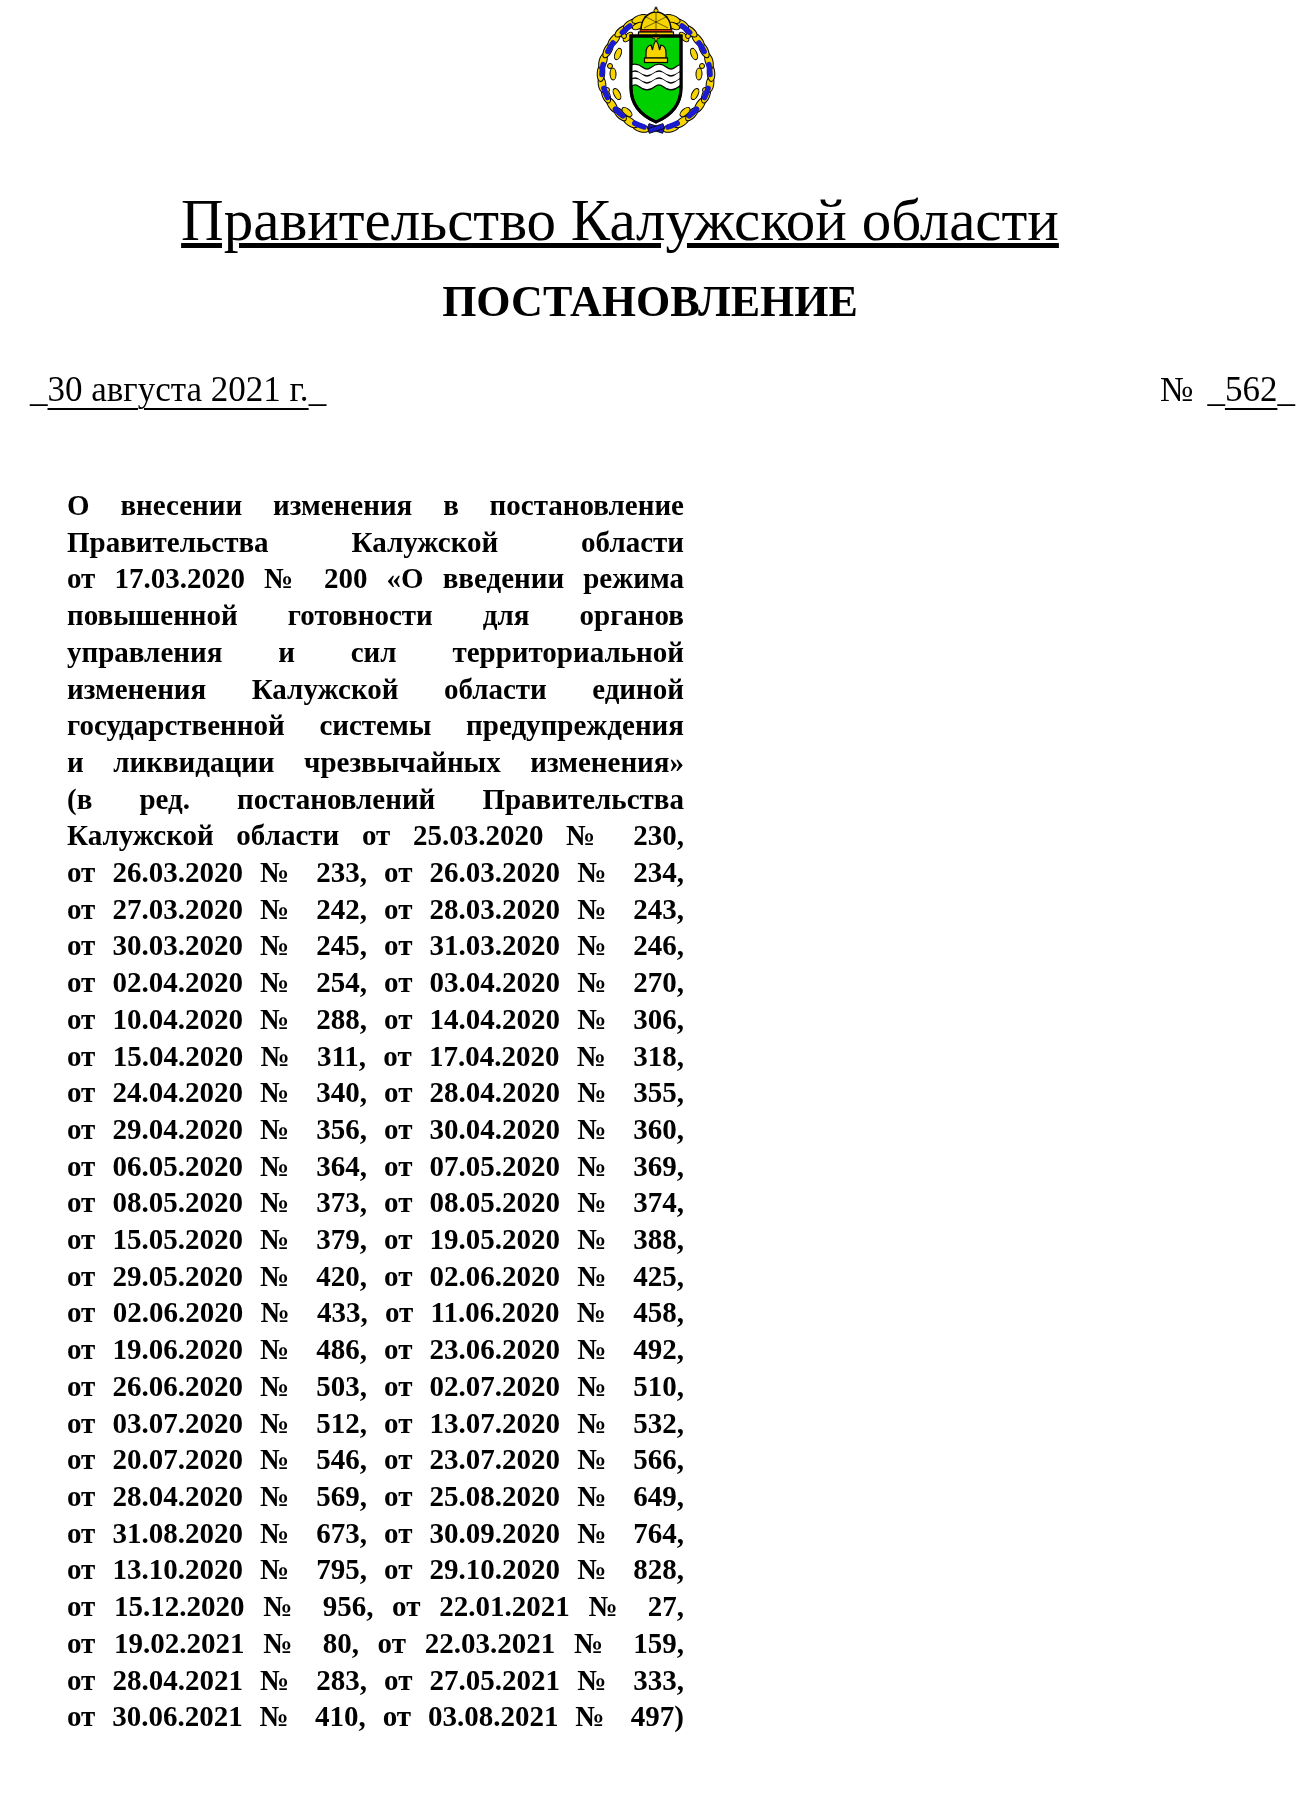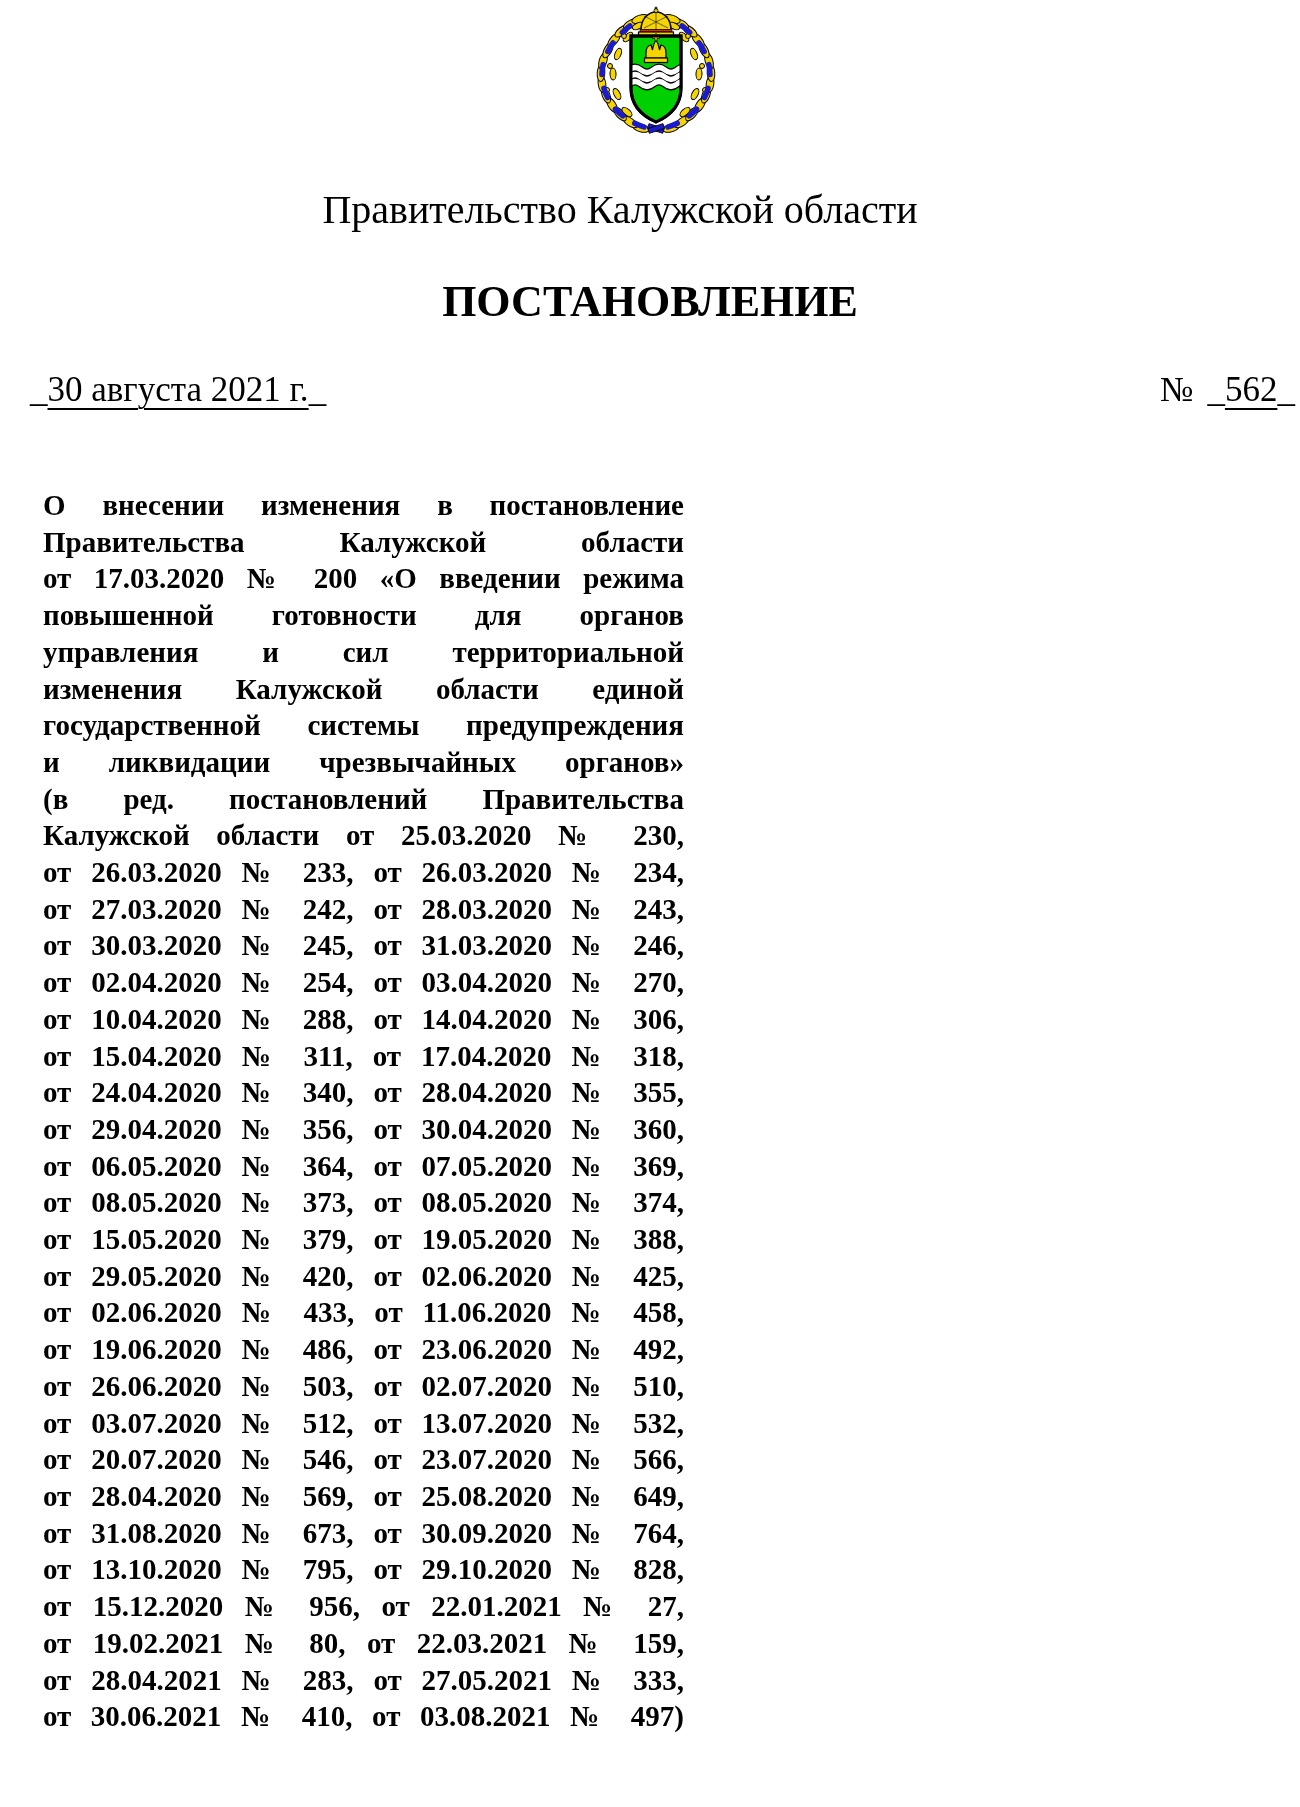--- a/index.html
+++ b/index.html
@@ -8,21 +8,21 @@
     width:1300px;height:1807px;
     margin:0 auto;
     background:#ffffff;
     color:#000;
     font-family:"Liberation Serif","DejaVu Serif",serif;
     overflow:hidden;
   }
   .emblem{position:absolute;left:580px;top:6px;width:152px;height:132px;}
   .org-name{
     position:absolute;left:0;top:186px;width:1240px;
-    text-align:center;font-size:40px;font-weight:400;white-space:nowrap;
+    text-align:center;font-size:59px;font-weight:400;white-space:nowrap;text-decoration:underline;
   }
   .doc-type{
     position:absolute;left:0;top:276px;width:1300px;
     text-align:center;font-size:44px;font-weight:700;white-space:nowrap;
   }
   .meta{position:absolute;left:0;top:370px;width:1300px;height:50px;font-size:35px;}
   .date-field{position:absolute;left:30px;top:0;white-space:nowrap;}
   .number-field{position:absolute;left:1160px;top:0;white-space:nowrap;}
   .u{
     text-decoration:underline;
@@ -31,20 +31,21 @@
     text-align:right;
   }
   .number-field .label{margin-right:14px;}
   .body-par{
     position:absolute;left:43px;top:487px;width:641px;
     font-size:29px;font-weight:700;line-height:36.7px;
   }
   .body-par .line{
     text-align:justify;
     text-align-last:justify;
+    margin-left:24px;
   }
 </style>
 </head>
 <body>
 
 <div class="page">
 
   <svg class="emblem" viewBox="0 0 152 132" xmlns="http://www.w3.org/2000/svg">
     <defs>
       <clipPath id="shieldClip">
@@ -126,21 +127,21 @@
   </div>
 
   <div class="body-par">
     <div class="line">О внесении изменения в постановление</div>
     <div class="line">Правительства Калужской области</div>
     <div class="line">от 17.03.2020 № 200 «О введении режима</div>
     <div class="line">повышенной готовности для органов</div>
     <div class="line">управления и сил территориальной</div>
     <div class="line">изменения Калужской области единой</div>
     <div class="line">государственной системы предупреждения</div>
-    <div class="line">и ликвидации чрезвычайных органов»</div>
+    <div class="line">и ликвидации чрезвычайных изменения»</div>
     <div class="line">(в ред. постановлений Правительства</div>
     <div class="line">Калужской области от 25.03.2020 № 230,</div>
     <div class="line">от 26.03.2020 № 233, от 26.03.2020 № 234,</div>
     <div class="line">от 27.03.2020 № 242, от 28.03.2020 № 243,</div>
     <div class="line">от 30.03.2020 № 245, от 31.03.2020 № 246,</div>
     <div class="line">от 02.04.2020 № 254, от 03.04.2020 № 270,</div>
     <div class="line">от 10.04.2020 № 288, от 14.04.2020 № 306,</div>
     <div class="line">от 15.04.2020 № 311, от 17.04.2020 № 318,</div>
     <div class="line">от 24.04.2020 № 340, от 28.04.2020 № 355,</div>
     <div class="line">от 29.04.2020 № 356, от 30.04.2020 № 360,</div>

